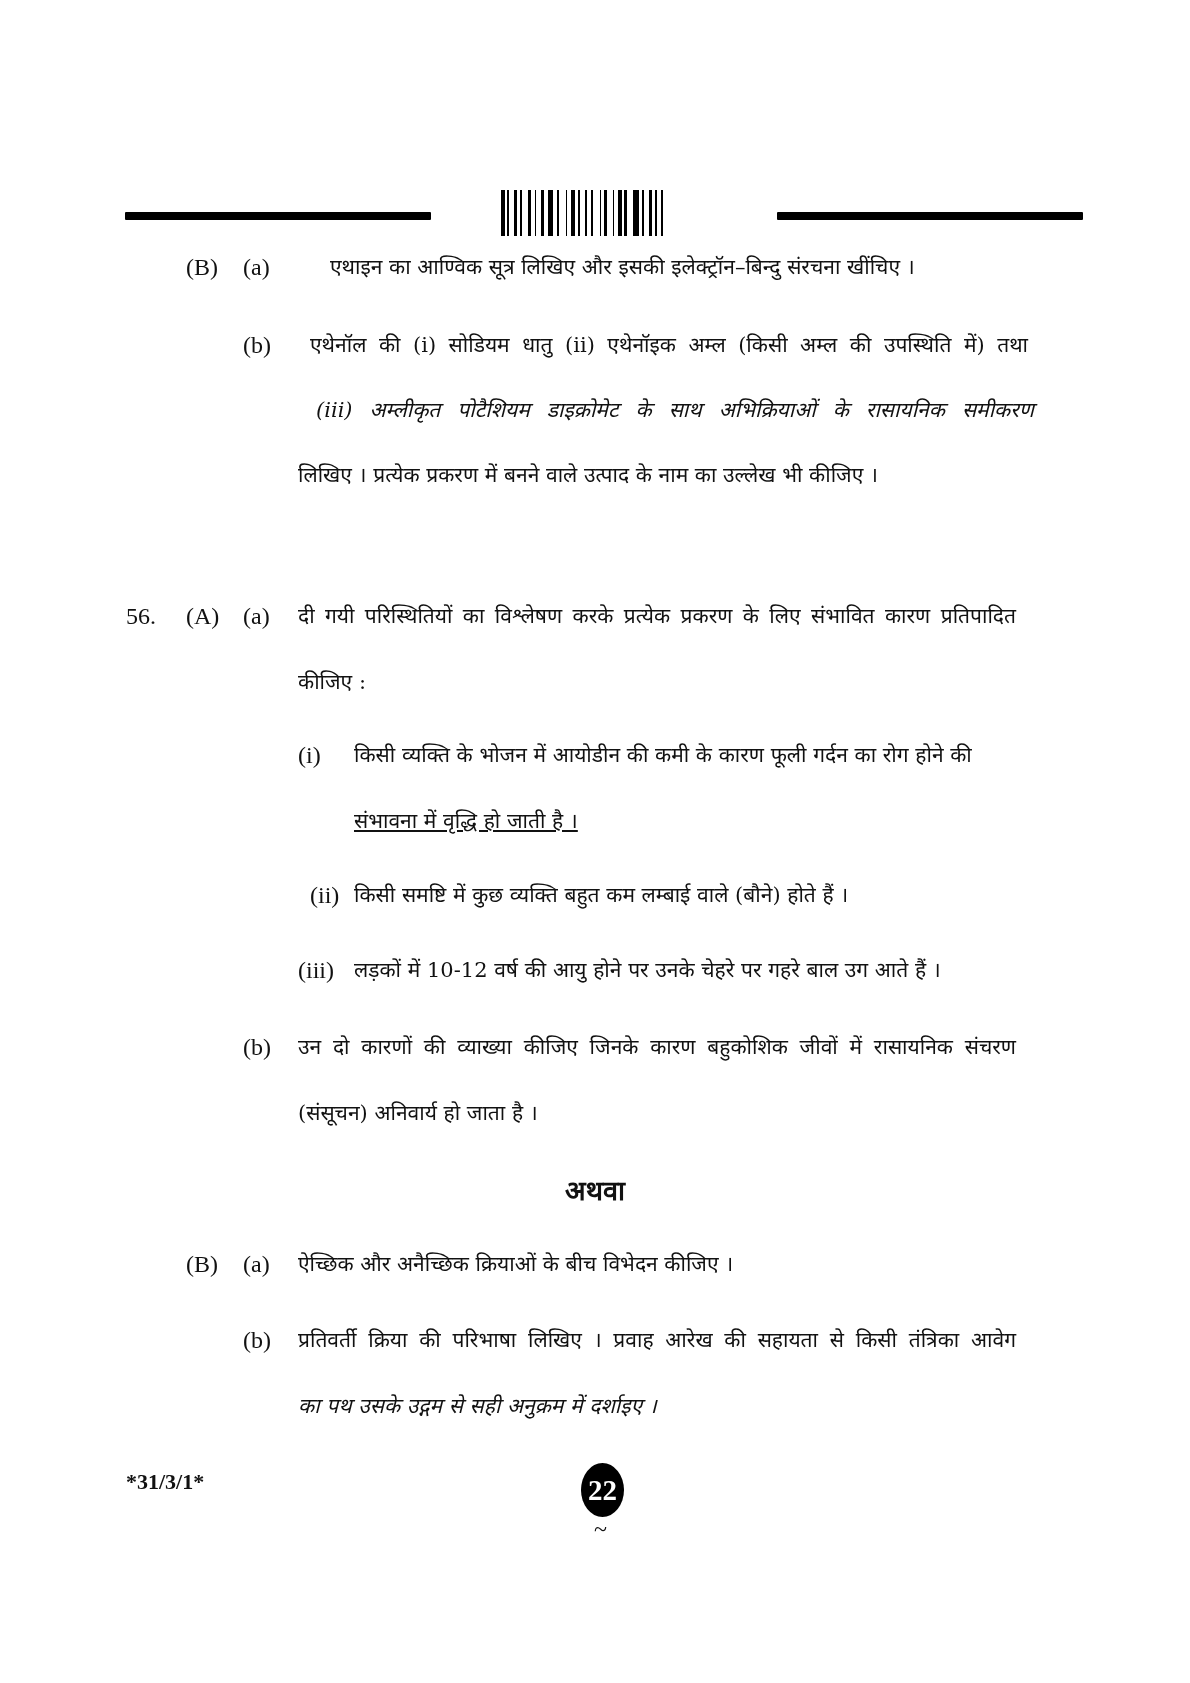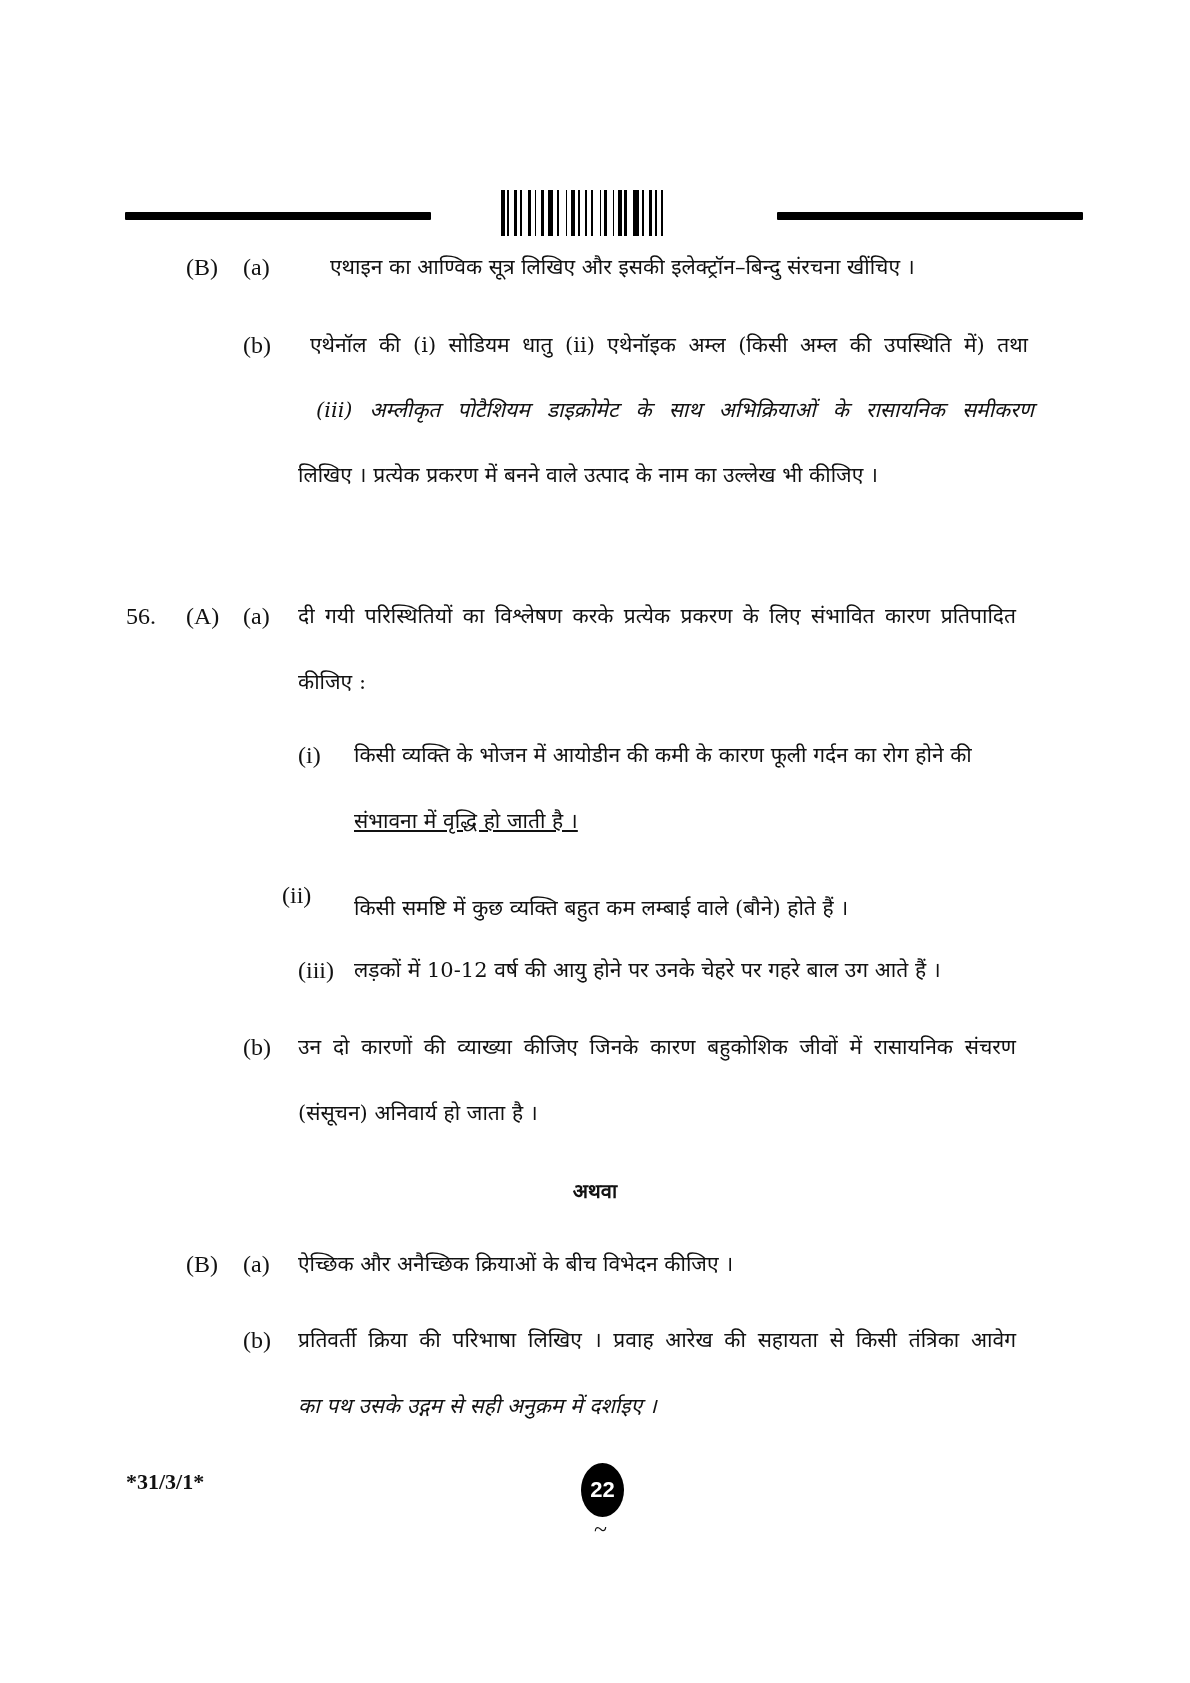--- a/index.html
+++ b/index.html
@@ -19,32 +19,32 @@
       display: flex; align-items: stretch;
     }
     .barcode span { display: block; height: 100%; background: #000; }
     .barcode i { display: block; height: 100%; }
     .lbl { position: absolute; font-family: "Liberation Serif", serif; font-size: 24px; line-height: 30px; }
     .txt { position: absolute; font-size: 21px; line-height: 30px; white-space: nowrap; }
     .justify { text-align: justify; text-align-last: justify; white-space: normal; }
 
     .athva {
       position: absolute; left: 0; width: 1190px; text-align: center; top: 1176px;
-      font-size: 20px; font-weight: bold; line-height: 30px;
+      font-size: 27px; font-weight: bold; line-height: 30px;
     }
 
     .footer-code {
       position: absolute; left: 126px; top: 1469px;
       font-family: "Liberation Serif", serif; font-weight: bold; font-size: 22px;
     }
     .page-badge {
       position: absolute; left: 581px; top: 1463px; width: 43px; height: 54px;
       background: #000; border-radius: 50%;
-      color: #fff; font-family: Liberation Sans, sans-serif; font-weight: bold;
-      font-size: 22px; display: flex; align-items: center; justify-content: center;
+      color: #fff; font-family: Liberation Serif, serif; font-weight: bold;
+      font-size: 29px; display: flex; align-items: center; justify-content: center;
     }
     .tilde {
       position: absolute; left: 594px; top: 1516px; font-size: 24px;
       font-family: "Liberation Serif", serif;
     }
   </style>
 </head>
 <body>
 
 <div class="rule rule-left"></div>
@@ -115,22 +115,22 @@
   <span class="lbl" style="left:126px; top:601px;">56.</span>
   <span class="lbl" style="left:186px; top:601px;">(A)</span>
   <span class="lbl" style="left:243px; top:601px;">(a)</span>
   <span class="txt justify" style="left:298px; top:601px; width:718px;">दी गयी परिस्थितियों का विश्लेषण करके प्रत्येक प्रकरण के लिए संभावित कारण प्रतिपादित</span>
   <span class="txt" style="left:298px; top:667px;">कीजिए :</span>
 
   <span class="lbl" style="left:298px; top:740px;">(i)</span>
   <span class="txt" style="left:354px; top:740px;">किसी व्यक्ति के भोजन में आयोडीन की कमी के कारण फूली गर्दन का रोग होने की</span>
   <span class="txt" style="left:354px; top:806px;text-decoration:underline;">संभावना में वृद्धि हो जाती है ।</span>
 
-  <span class="lbl" style="left:282px; top:880px;">(ii)</span>
-  <span class="txt" style="left:354px; top:880px;margin-top:13px;">किसी समष्टि में कुछ व्यक्ति बहुत कम लम्बाई वाले (बौने) होते हैं ।</span>
+  <span class="lbl" style="left:310px; top:880px;">(ii)</span>
+  <span class="txt" style="left:354px; top:880px;">किसी समष्टि में कुछ व्यक्ति बहुत कम लम्बाई वाले (बौने) होते हैं ।</span>
 
   <span class="lbl" style="left:298px; top:955px;">(iii)</span>
   <span class="txt" style="left:354px; top:955px;">लड़कों में 10-12 वर्ष की आयु होने पर उनके चेहरे पर गहरे बाल उग आते हैं ।</span>
 
   <span class="lbl" style="left:243px; top:1032px;">(b)</span>
   <span class="txt justify" style="left:298px; top:1032px; width:718px;">उन दो कारणों की व्याख्या कीजिए जिनके कारण बहुकोशिक जीवों में रासायनिक संचरण</span>
   <span class="txt" style="left:298px; top:1098px;">(संसूचन) अनिवार्य हो जाता है ।</span>
 </div>
 
 <div class="athva">अथवा</div>

